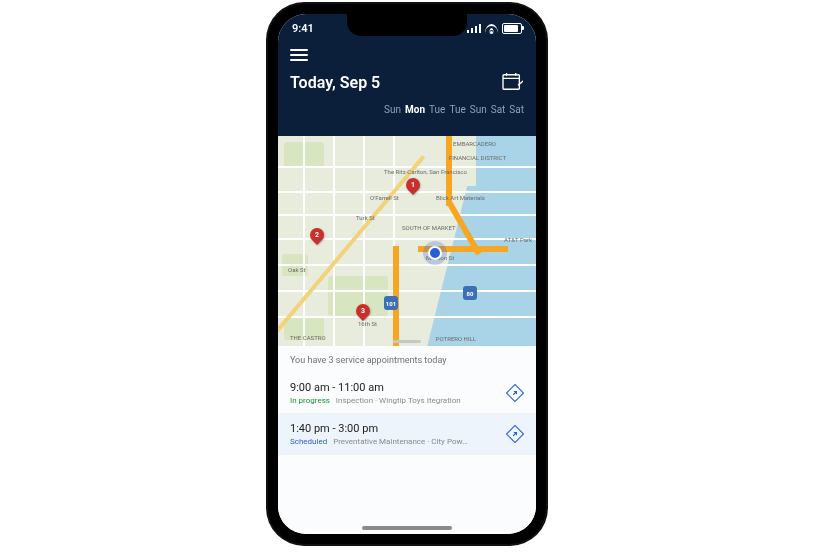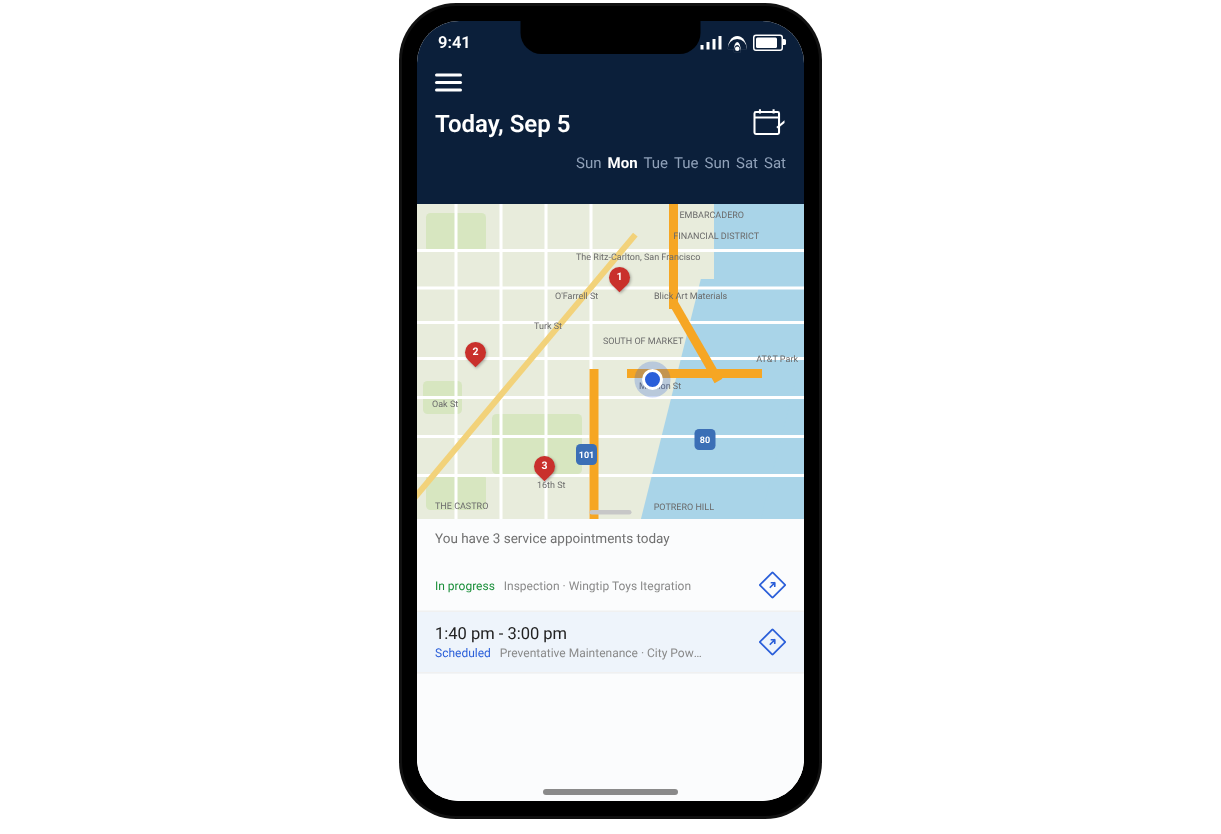--- a/index.html
+++ b/index.html
@@ -195,20 +195,21 @@
 
           <div class="you" id="you-marker" style="left: 150px; top: 110px;"></div>
           <div class="drag-handle"></div>
         </div>
 
         <div class="panel">
           <div class="panel-header">You have 3 service appointments today</div>
           <div id="appt-list">
               <div class="appt">
                 <div class="appt-body">
+                  <div class="appt-time">9:00 am - 11:00 am</div>
                   <div class="appt-meta"><span class="appt-status status-inprogress">In progress</span> &nbsp; Inspection · Wingtip Toys Itegration</div>
                 </div>
                 <span class="dir-icon">
                   <svg width="18" height="18" viewBox="0 0 24 24">
                     <rect x="4" y="4" width="16" height="16" fill="none" stroke="#2b5fd9" stroke-width="1.5" transform="rotate(45 12 12)"></rect>
                     <path d="M10 14 L14 10 M14 10 L11 10 M14 10 L14 13" stroke="#2b5fd9" stroke-width="1.5" fill="none" stroke-linecap="round"></path>
                   </svg>
                 </span>
               </div>
               <div class="appt selected">

